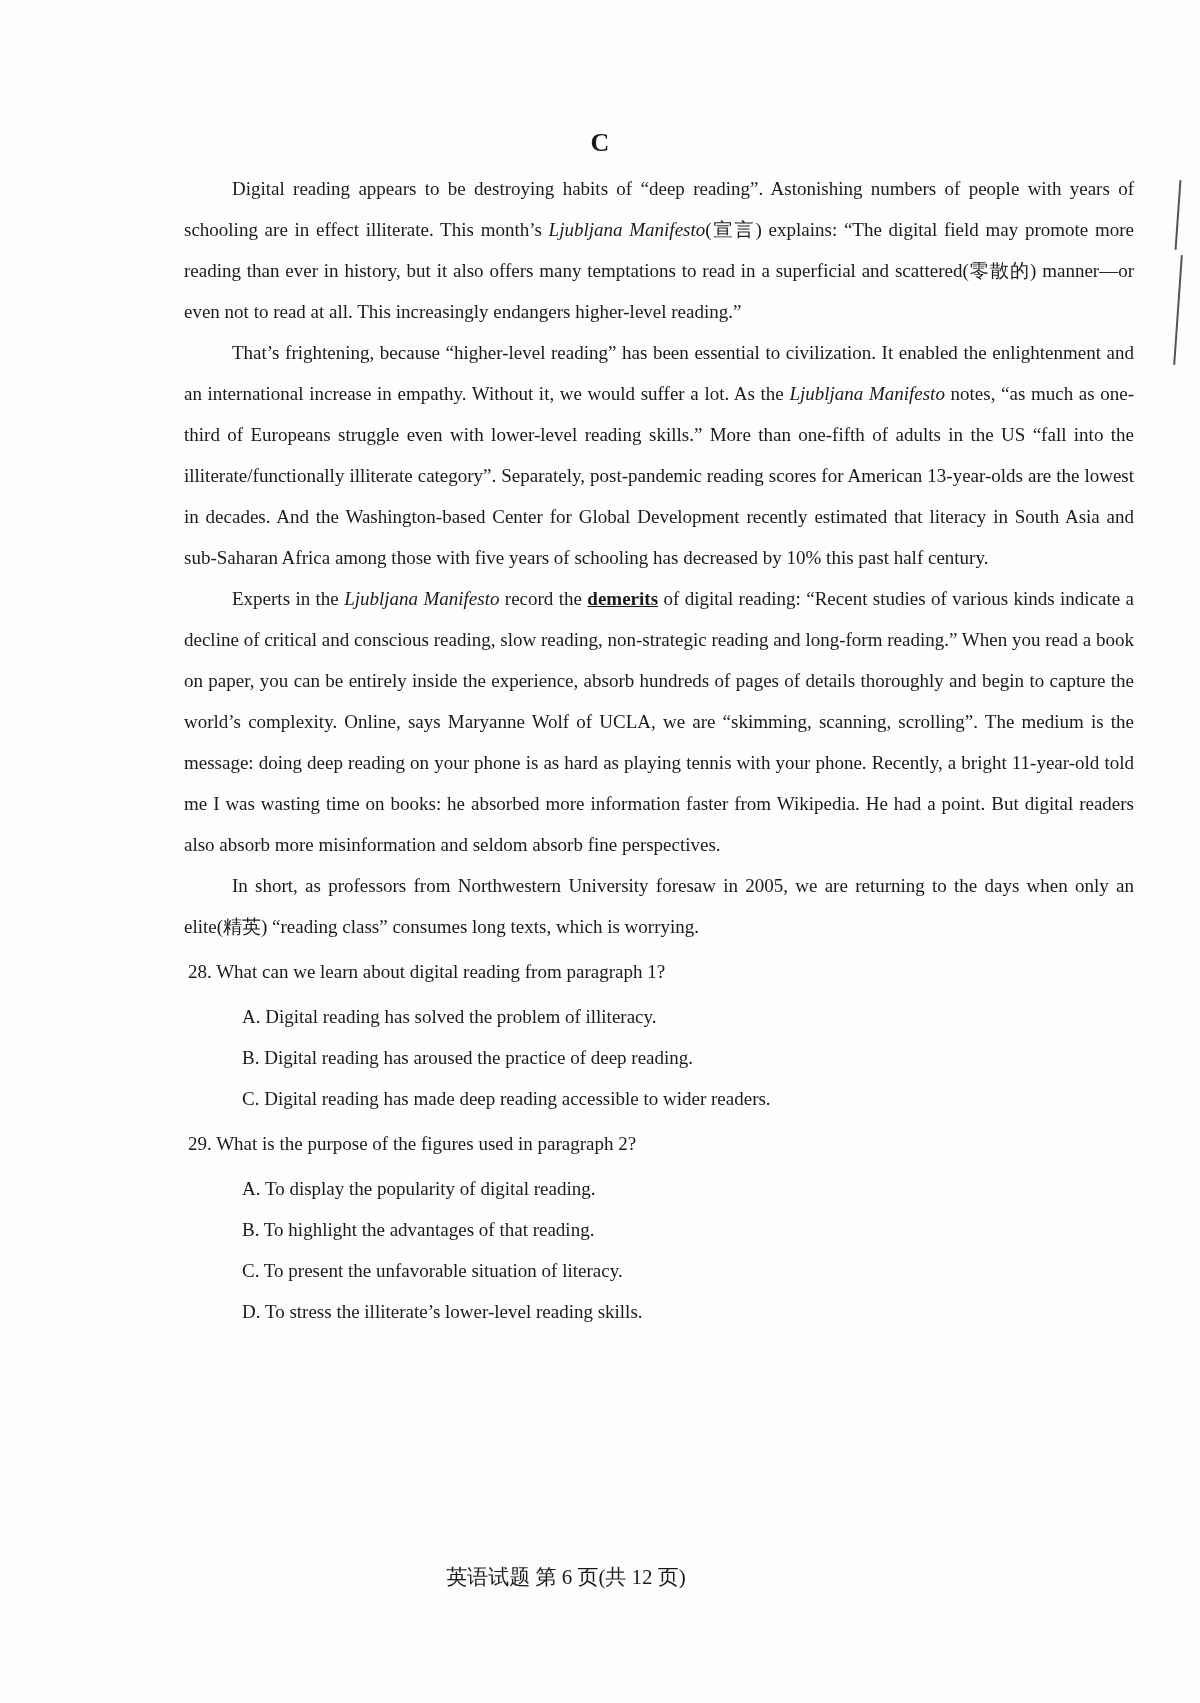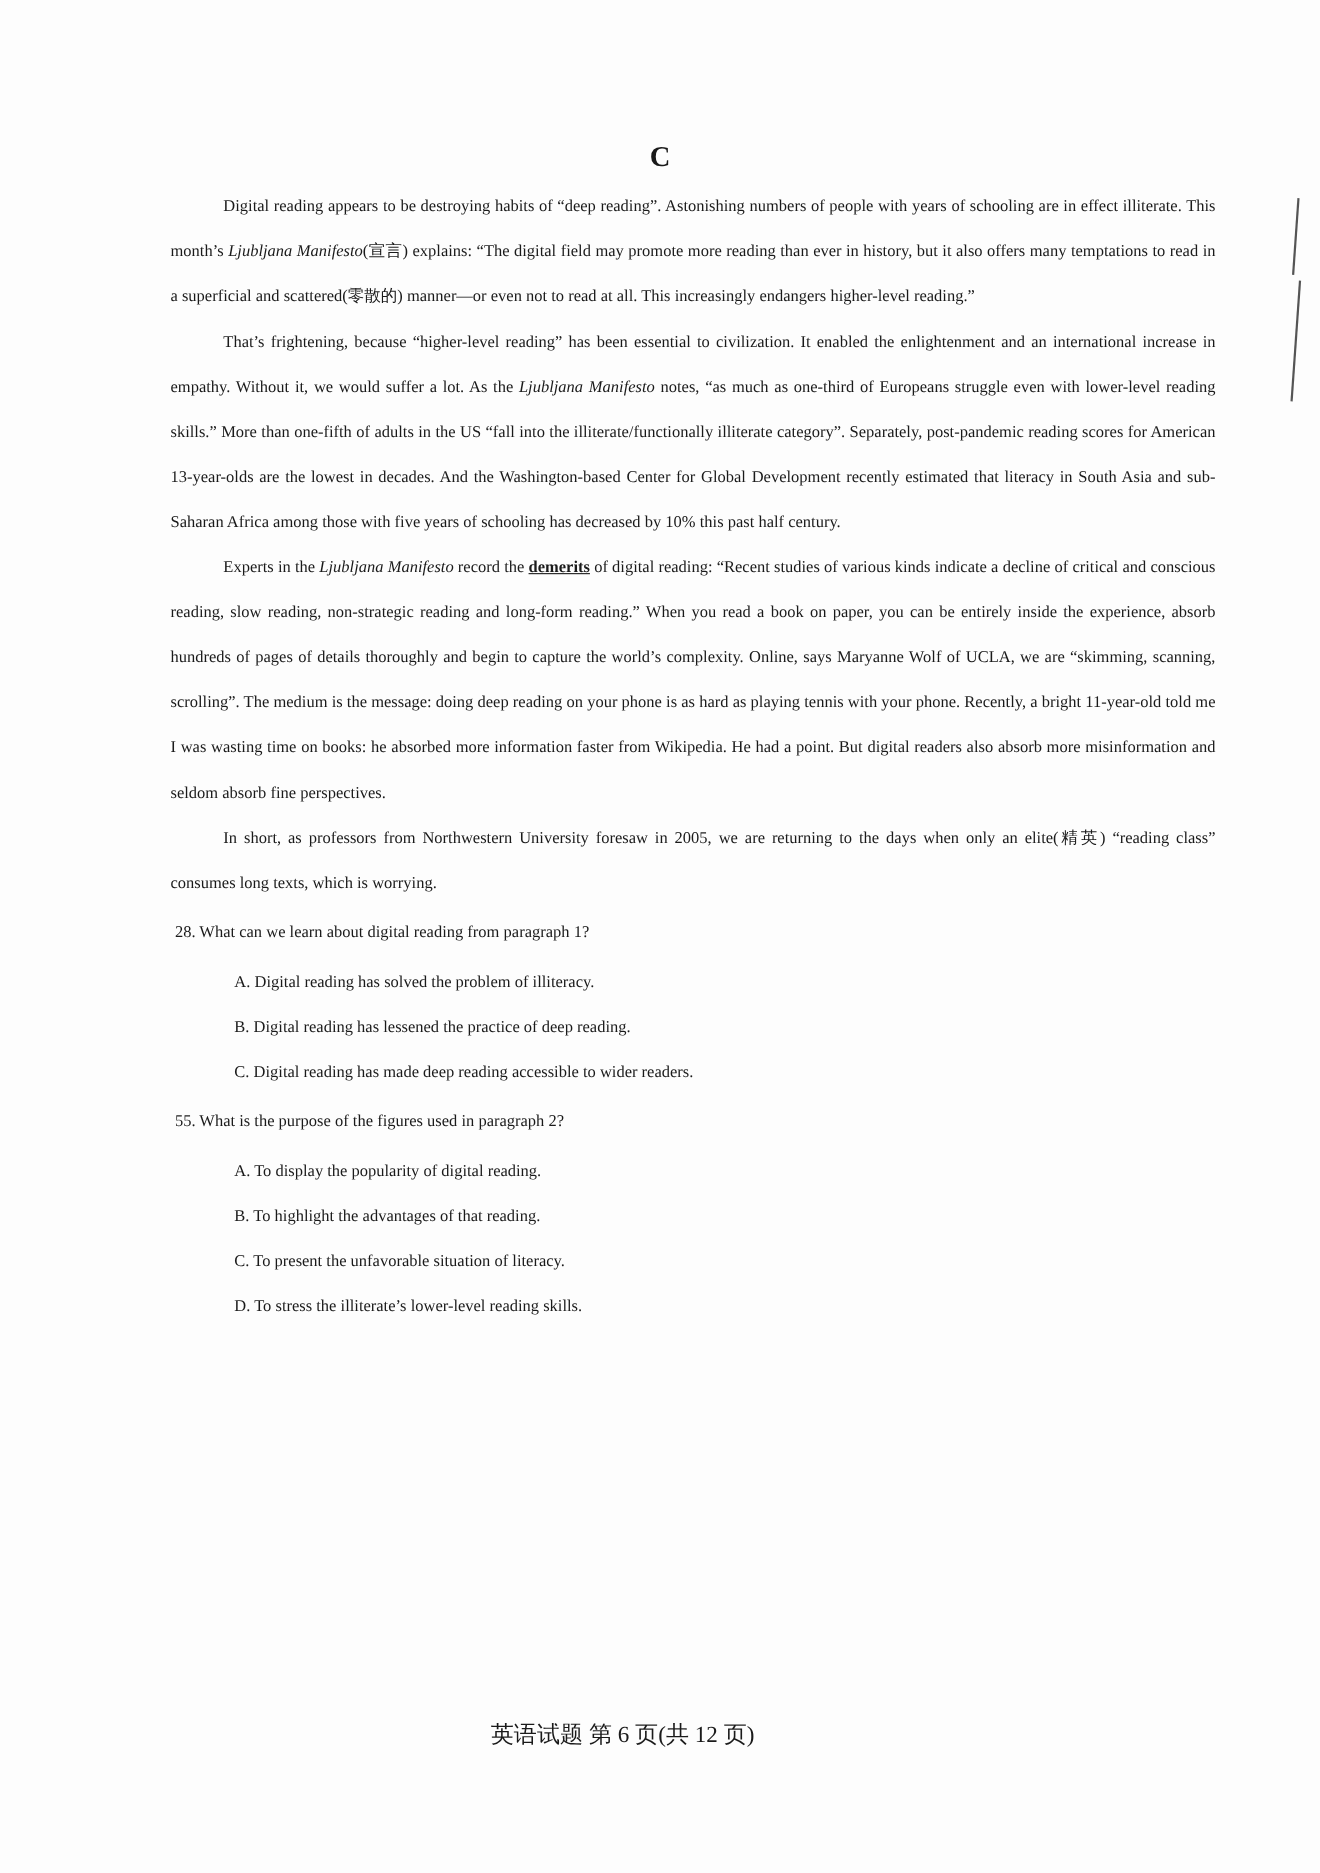--- a/index.html
+++ b/index.html
@@ -1,21 +1,21 @@
 <!DOCTYPE html>
 <html><head>
 <meta charset="utf-8">
 <style>
   html, body { margin:0; padding:0; background:#ffffff; }
   body { width:1200px; height:1703px; position:relative; overflow:hidden;
          font-family:"Liberation Serif","DejaVu Serif",serif; color:#1a1a1a; }
   .page { position:absolute; left:0; top:0; width:1200px; height:1703px; background:#fdfdfd; }
   .title { position:absolute; top:128px; left:0; width:1200px; text-align:center;
            font-size:26px; font-weight:bold; }
-  .body { position:absolute; left:155px; top:168px; width:950px; font-size:15px; line-height:41px; }
+  .body { position:absolute; left:184px; top:168px; width:950px; font-size:19px; line-height:41px; }
   .para { text-indent:48px; text-align:justify; margin:0; }
   .para .i { font-style:italic; }
   .para .u { font-weight:bold; text-decoration:underline; }
   .q { margin:4px; }
   .opt { margin:0 0 0 58px; }
   .footer { position:absolute; top:1563px; left:0; width:1132px; text-align:center; font-size:21px; }
   .margin-line { position:absolute; left:1177px; width:2px; background:#555; transform:rotate(4deg); }
 </style>
 </head>
 <body>
@@ -28,25 +28,25 @@
 
   <div class="body">
     <p class="para"><span>Digital reading appears to be destroying habits of “deep reading”. Astonishing numbers of people with years of schooling are in effect illiterate. This month’s </span><span class="i">Ljubljana Manifesto</span><span>(宣言) explains: “The digital field may promote more reading than ever in history, but it also offers many temptations to read in a superficial and scattered(零散的) manner—or even not to read at all. This increasingly endangers higher-level reading.”</span></p>
     <p class="para"><span>That’s frightening, because “higher-level reading” has been essential to civilization. It enabled the enlightenment and an international increase in empathy. Without it, we would suffer a lot. As the </span><span class="i">Ljubljana Manifesto</span><span> notes, “as much as one-third of Europeans struggle even with lower-level reading skills.” More than one-fifth of adults in the US “fall into the illiterate/functionally illiterate category”. Separately, post-pandemic reading scores for American 13-year-olds are the lowest in decades. And the Washington-based Center for Global Development recently estimated that literacy in South Asia and sub-Saharan Africa among those with five years of schooling has decreased by 10% this past half century.</span></p>
     <p class="para"><span>Experts in the </span><span class="i">Ljubljana Manifesto</span><span> record the </span><span class="u">demerits</span><span> of digital reading: “Recent studies of various kinds indicate a decline of critical and conscious reading, slow reading, non-strategic reading and long-form reading.” When you read a book on paper, you can be entirely inside the experience, absorb hundreds of pages of details thoroughly and begin to capture the world’s complexity. Online, says Maryanne Wolf of UCLA, we are “skimming, scanning, scrolling”. The medium is the message: doing deep reading on your phone is as hard as playing tennis with your phone. Recently, a bright 11-year-old told me I was wasting time on books: he absorbed more information faster from Wikipedia. He had a point. But digital readers also absorb more misinformation and seldom absorb fine perspectives.</span></p>
     <p class="para">In short, as professors from Northwestern University foresaw in 2005, we are returning to the days when only an elite(精英) “reading class” consumes long texts, which is worrying.</p>
 
     <div>
       <p class="q">28. What can we learn about digital reading from paragraph 1?</p>
       <p class="opt">A. Digital reading has solved the problem of illiteracy.</p>
-      <p class="opt">B. Digital reading has lessened the practice of deep reading.</p>
+      <p class="opt">B. Digital reading has aroused the practice of deep reading.</p>
       <p class="opt">C. Digital reading has made deep reading accessible to wider readers.</p>
     </div>
     <div>
-      <p class="q">55. What is the purpose of the figures used in paragraph 2?</p>
+      <p class="q">29. What is the purpose of the figures used in paragraph 2?</p>
       <p class="opt">A. To display the popularity of digital reading.</p>
       <p class="opt">B. To highlight the advantages of that reading.</p>
       <p class="opt">C. To present the unfavorable situation of literacy.</p>
       <p class="opt">D. To stress the illiterate’s lower-level reading skills.</p>
     </div>
   </div>
 
   <div class="footer">英语试题 第 6 页(共 12 页)</div>
 </div>
 

